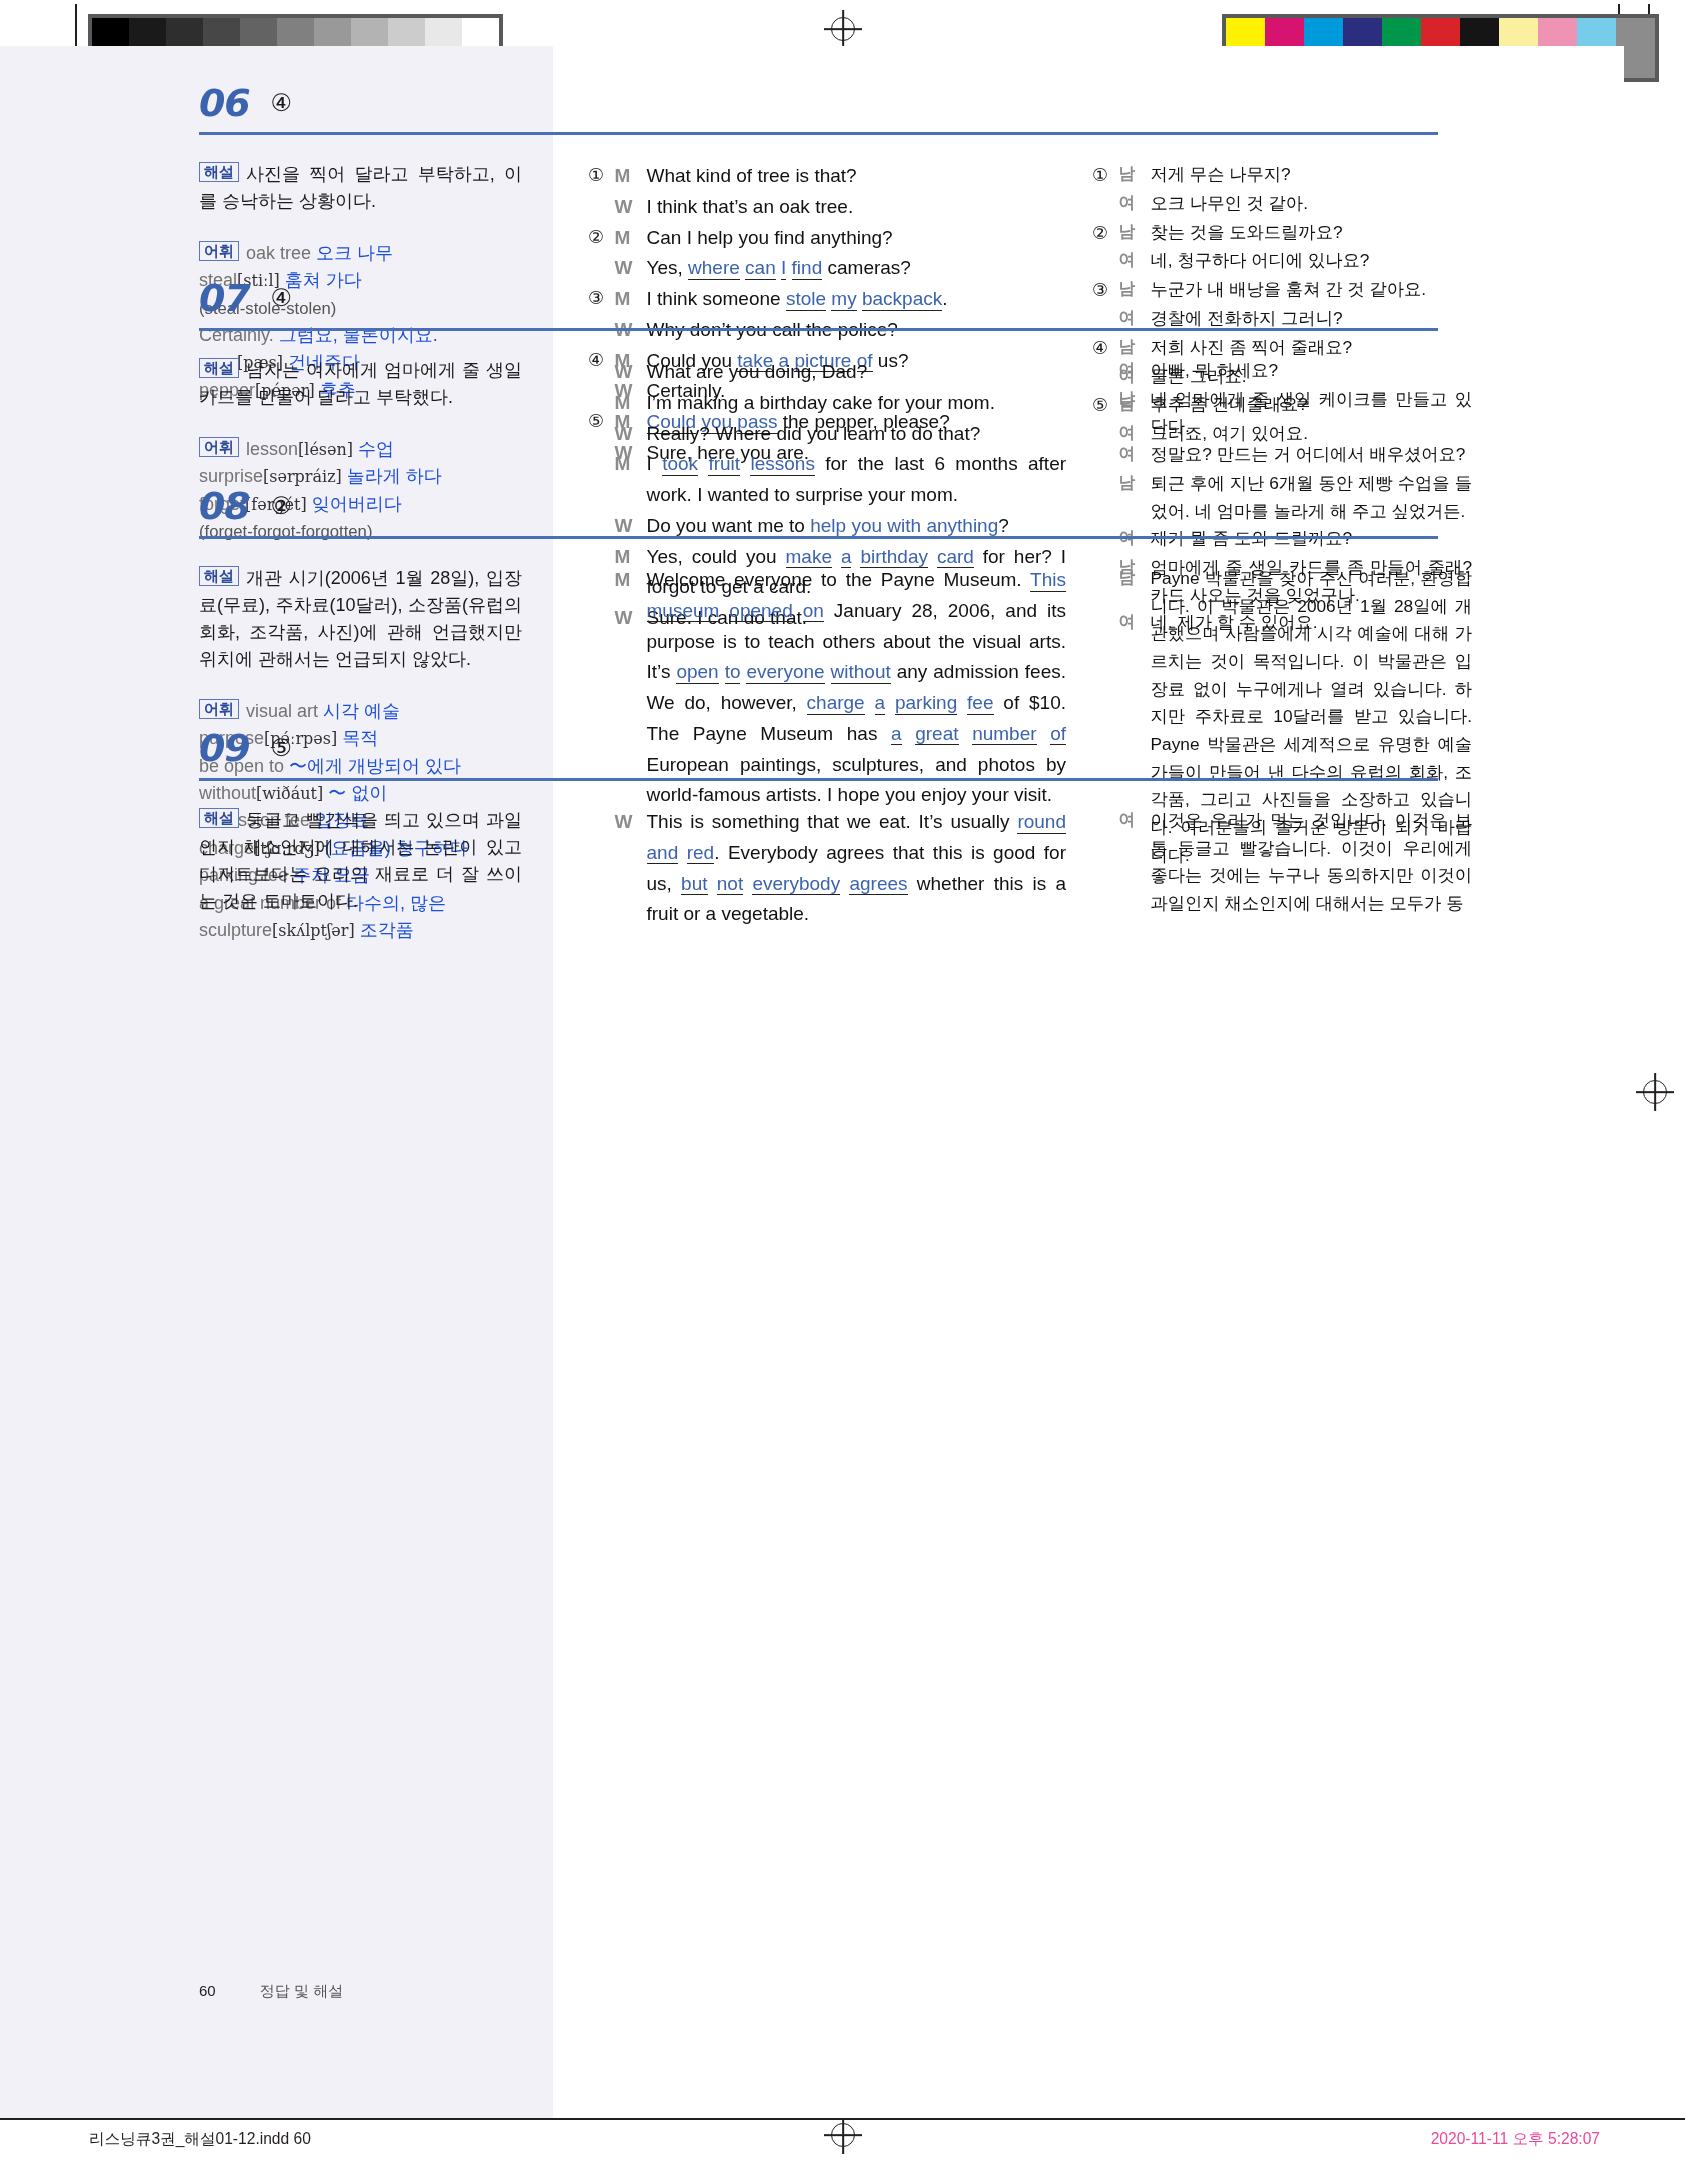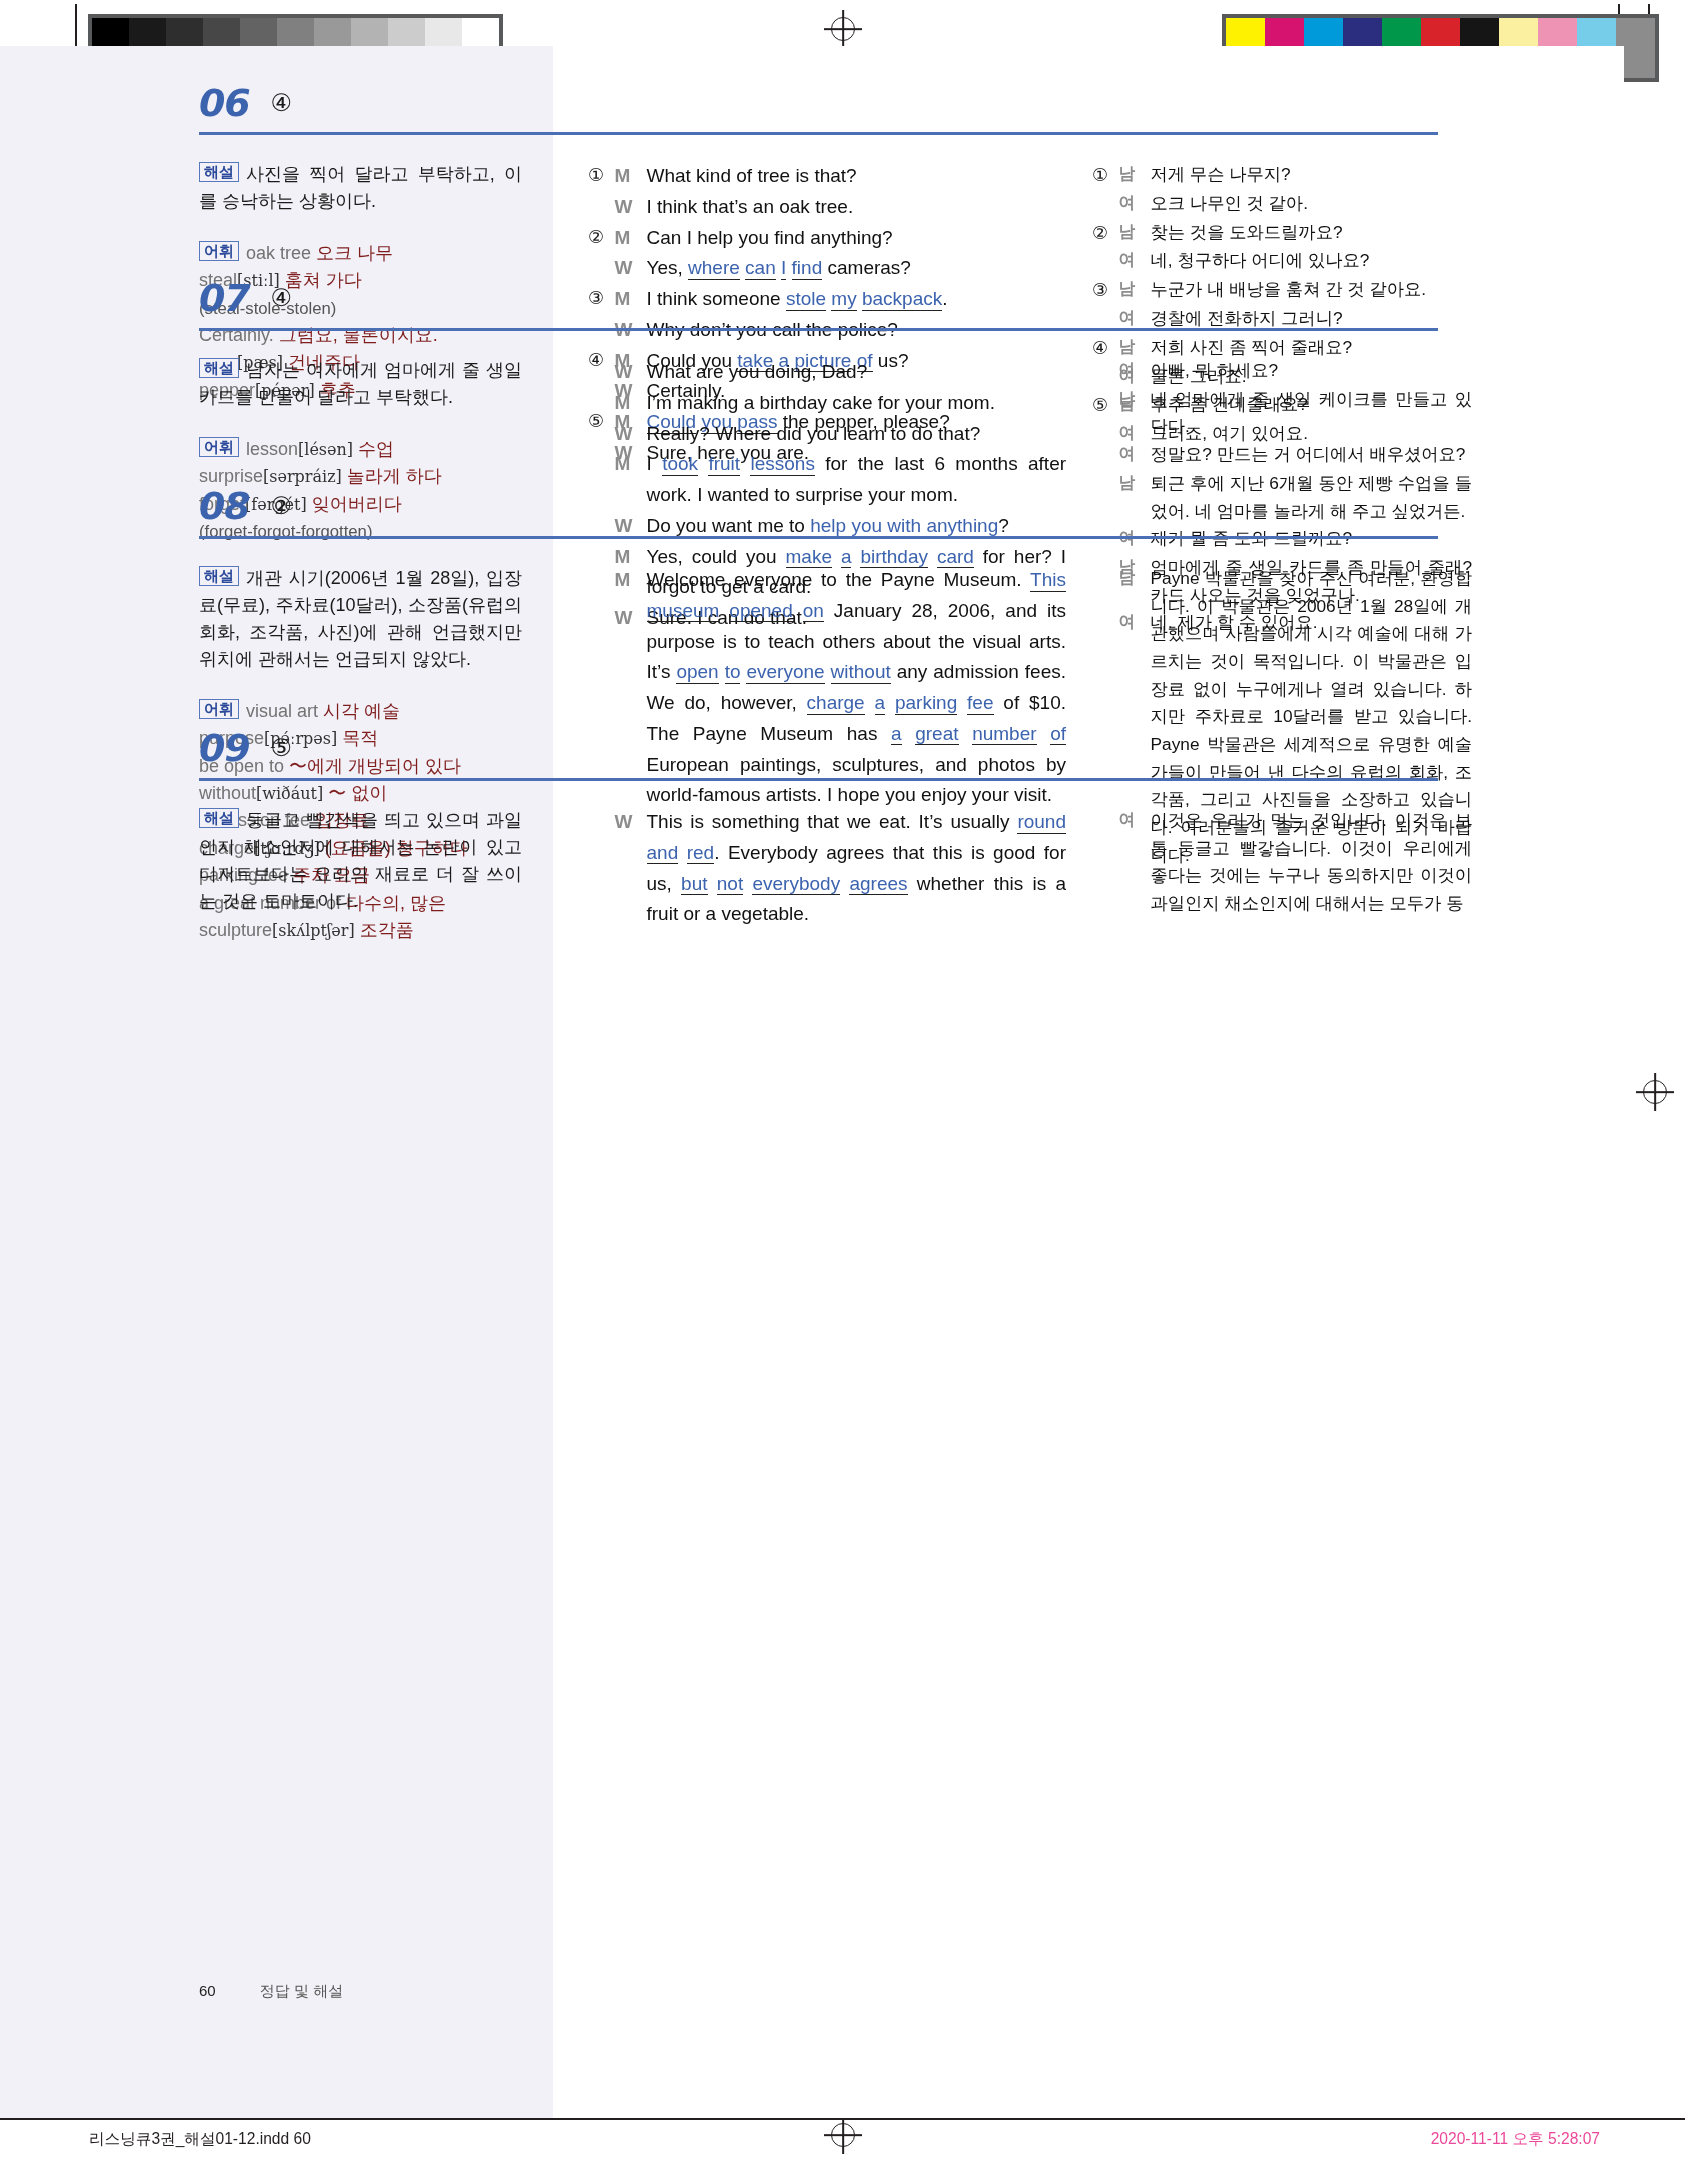--- a/index.html
+++ b/index.html
@@ -49,21 +49,21 @@
     display:inline-block; border:1.2px solid #5878bd; color:#2c4a9b;
     font-size:15px; font-weight:bold; padding:1.2px 4px 2.3px 4px;
     margin-right:7px; line-height:1.0; position:relative; top:-2.9px;
     background:#f1f1f7;
   }
   .lcol p { text-align:justify; text-justify:inter-word; }
   .lcol .gap { height:25px; }
   .vocab { font-size:18px; line-height:1.52; }
   .vocab .w { font-weight:normal; color:#737373; }
   .vocab .ipa { font-family:"DejaVu Serif",serif; font-size:16px; color:#333; }
-  .vocab .kr { color:#7f1d1d; }
+  .vocab .kr { color:#1d4ed8; }
   .vocab .infl { color:#555; font-size:16.7px; }
 
   
   .ccol { position:absolute; left:588px; width:478px;
           font-size:19px; line-height:1.62; color:#111; }
   
   .rcol { position:absolute; left:1092px; width:380px;
           font-size:17.3px; line-height:1.60; color:#111; }
 
   .line { display:flex; align-items:flex-start; }

